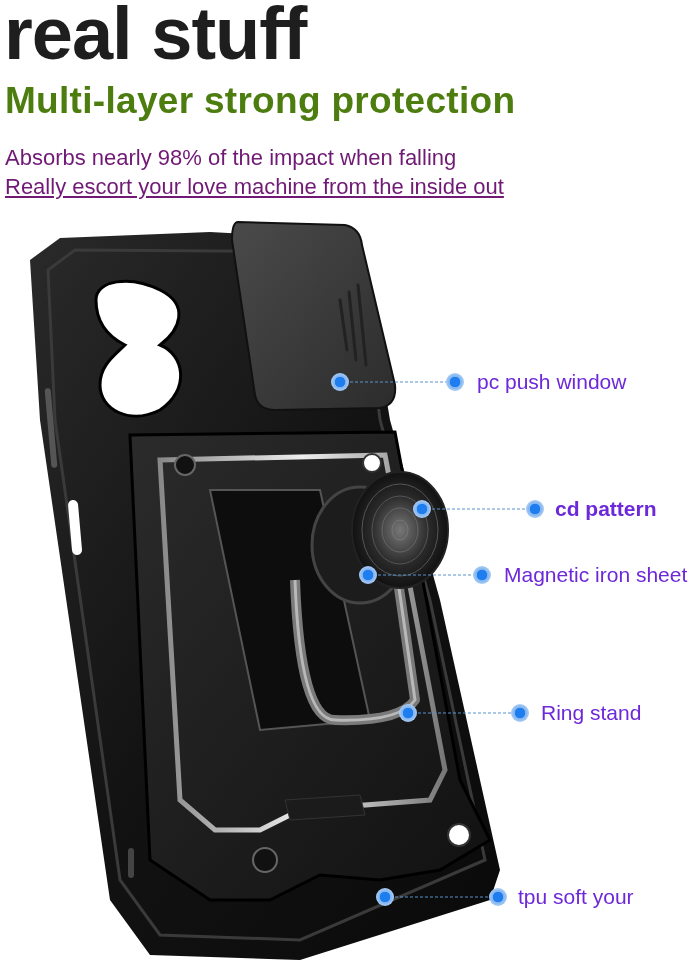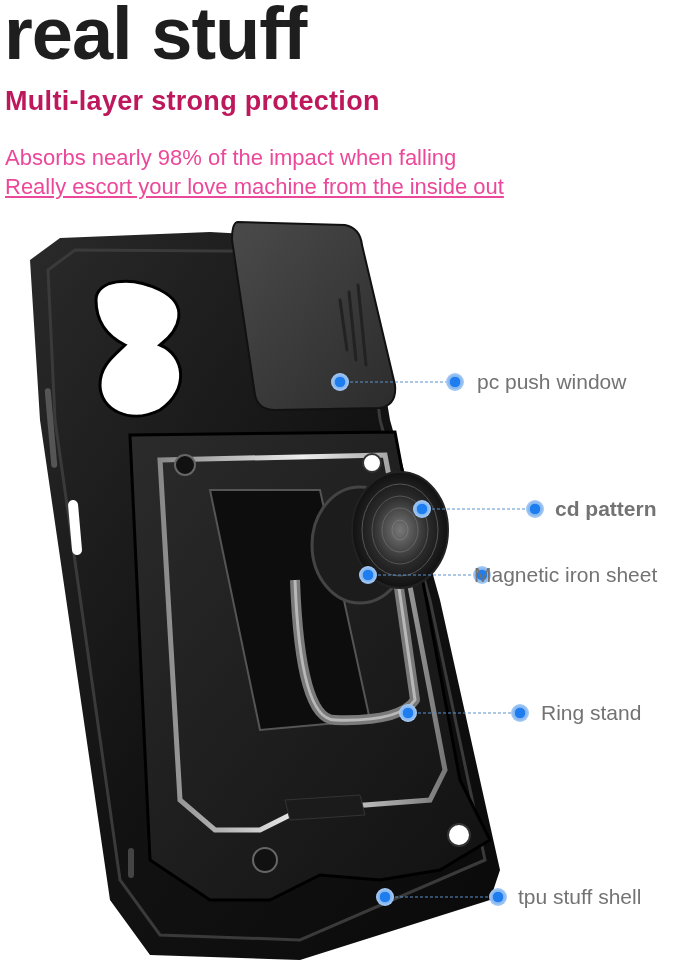--- a/index.html
+++ b/index.html
@@ -23,50 +23,50 @@
       font-weight: bold;
       letter-spacing: -1px;
       line-height: 80px;
       color: #1e1e1e;
       margin: 0;
     }
     .subtitle {
       position: absolute;
       left: 5px;
       top: 78px;
-      font-size: 27px;
+      font-size: 37px;
       line-height: 46px;
-      color: #be185d;
+      color: #4d7c0f;
       margin: 0;
       letter-spacing: 0.3px;
     }
     .desc {
       position: absolute;
       left: 5px;
       font-size: 22px;
       line-height: 28px;
-      color: #ec4899;
+      color: #701a75;
       margin: 0;
     }
     .desc.l1 { top: 144px; }
     .desc.l2 { top: 173px; text-decoration: underline; }
 
     .product {
       position: absolute;
       left: 0;
       top: 210px;
       width: 695px;
       height: 762px;
     }
 
     .callout-label {
       position: absolute;
       font-size: 21px;
       line-height: 24px;
-      color: #737373;
+      color: #6d28d9;
       white-space: nowrap;
     }
   </style>
 </head>
 <body>
 
 <h1 class="title">real stuff</h1>
 <h2 class="subtitle">Multi-layer strong protection</h2>
 <p class="desc l1">Absorbs nearly 98% of the impact when falling</p>
 <p class="desc l2">Really escort your love machine from the inside out</p>
@@ -169,15 +169,15 @@
     <circle cx="482" cy="575" r="9" fill="url(#dotGlow)"></circle>
     <circle cx="408" cy="713" r="9" fill="url(#dotGlow)"></circle>
     <circle cx="520" cy="713" r="9" fill="url(#dotGlow)"></circle>
     <circle cx="385" cy="897" r="9" fill="url(#dotGlow)"></circle>
     <circle cx="498" cy="897" r="9" fill="url(#dotGlow)"></circle>
   </g>
 </svg>
 
 <span class="callout-label" style="left:477px; top:370px;">pc push window</span>
 <span class="callout-label" style="left:555px; top:497px;font-weight:bold;">cd pattern</span>
-<span class="callout-label" style="left:474px; top:563px;">Magnetic iron sheet</span>
+<span class="callout-label" style="left:504px; top:563px;">Magnetic iron sheet</span>
 <span class="callout-label" style="left:541px; top:701px;text-align:right;">Ring stand</span>
-<span class="callout-label" style="left:518px; top:885px;">tpu stuff shell</span>
+<span class="callout-label" style="left:518px; top:885px;">tpu soft your</span>
 
 </body></html>

